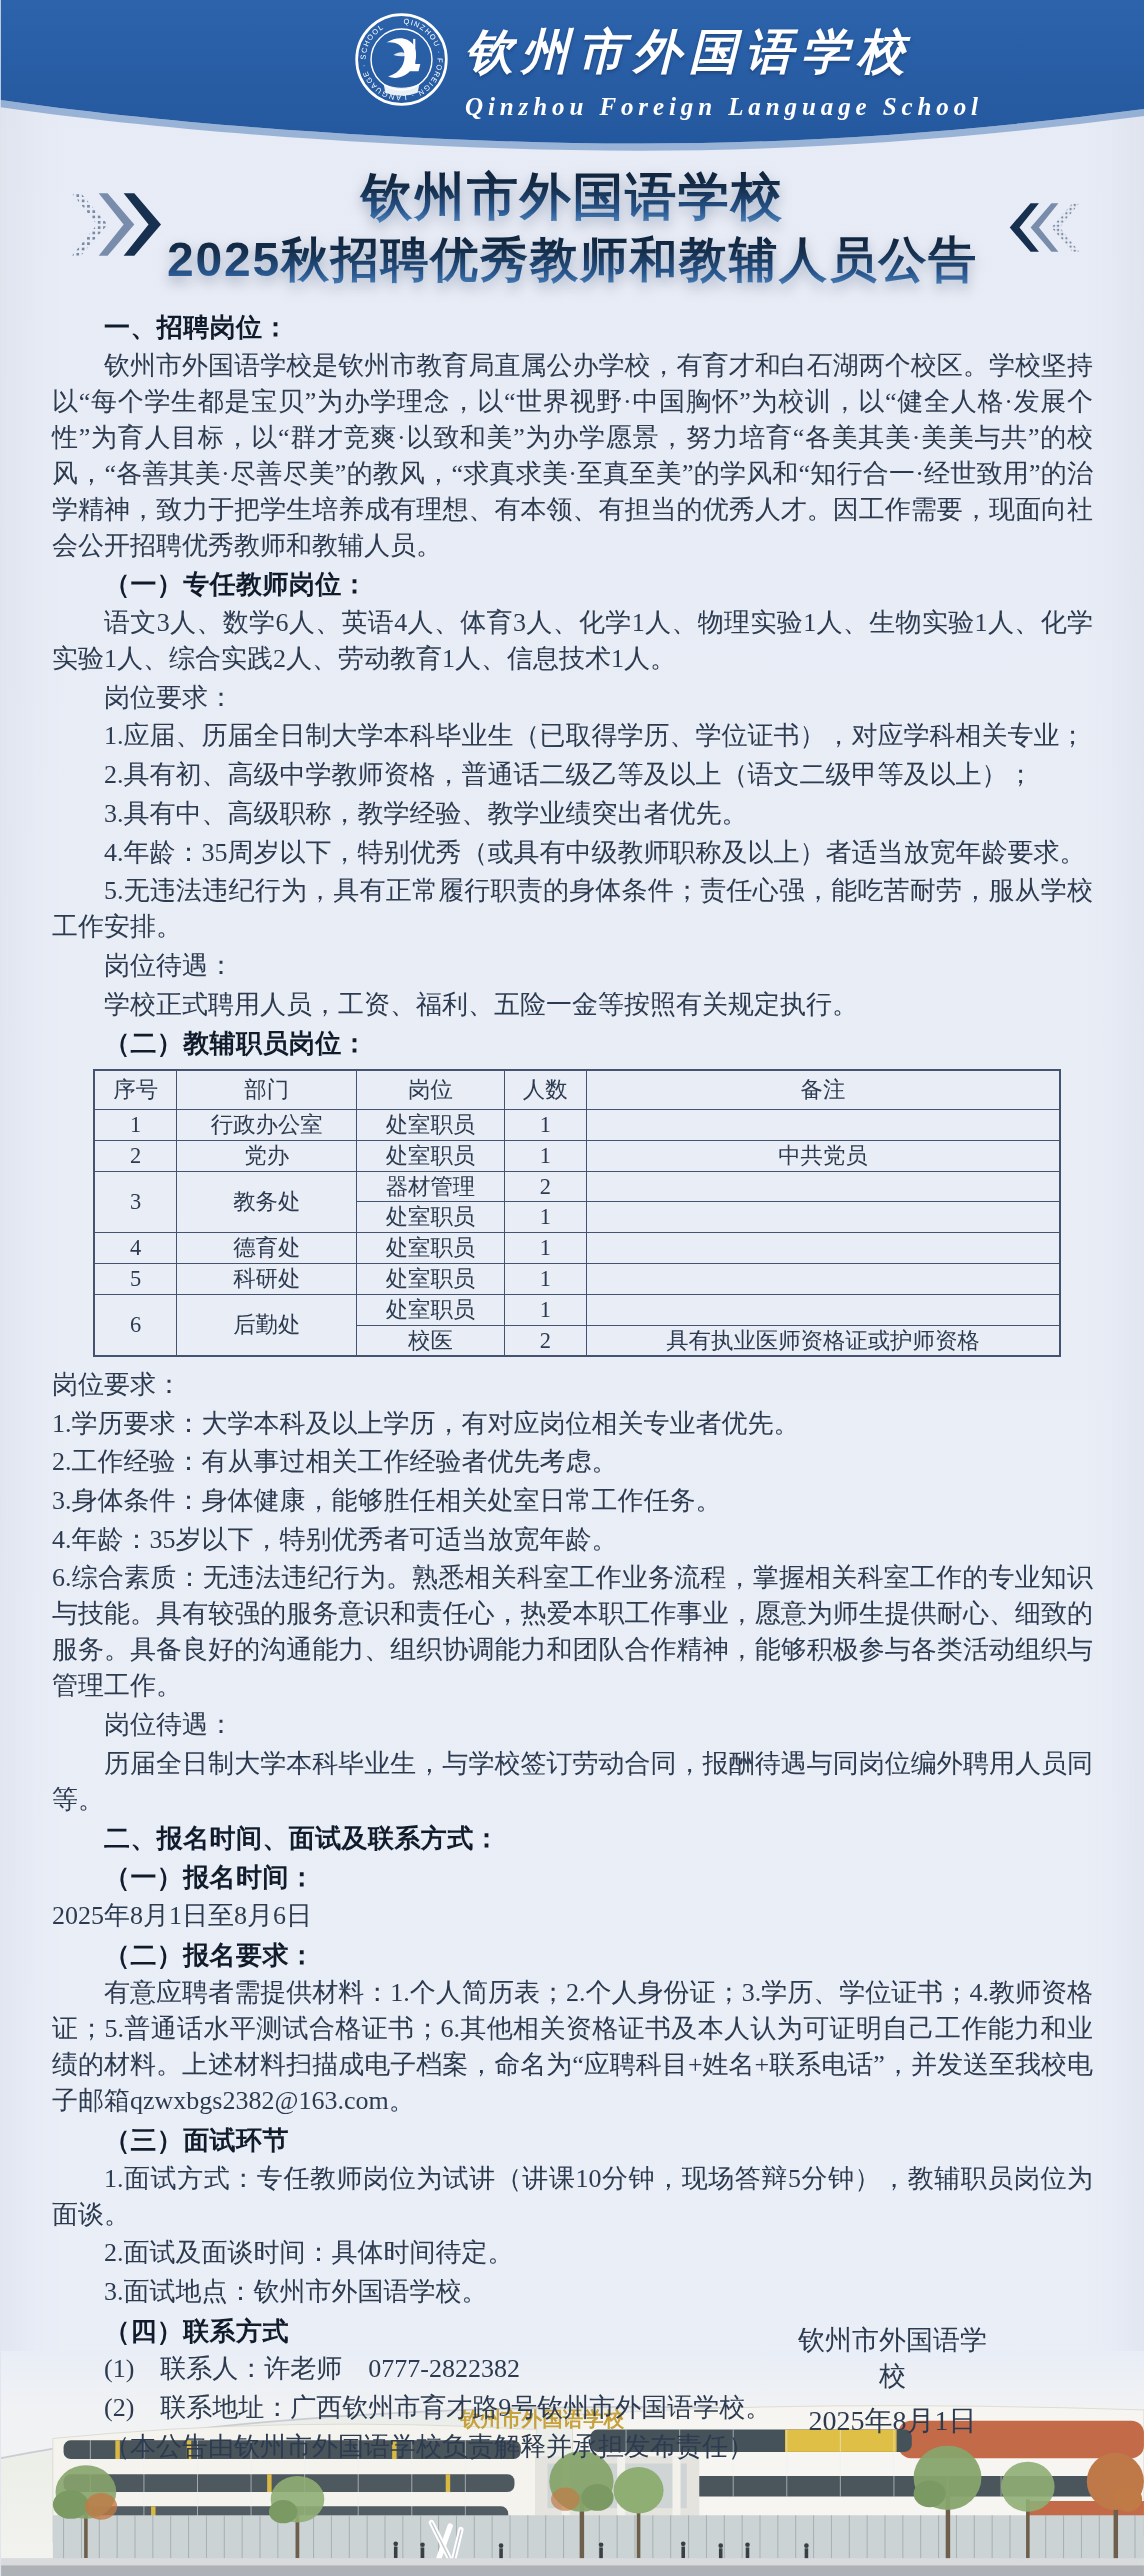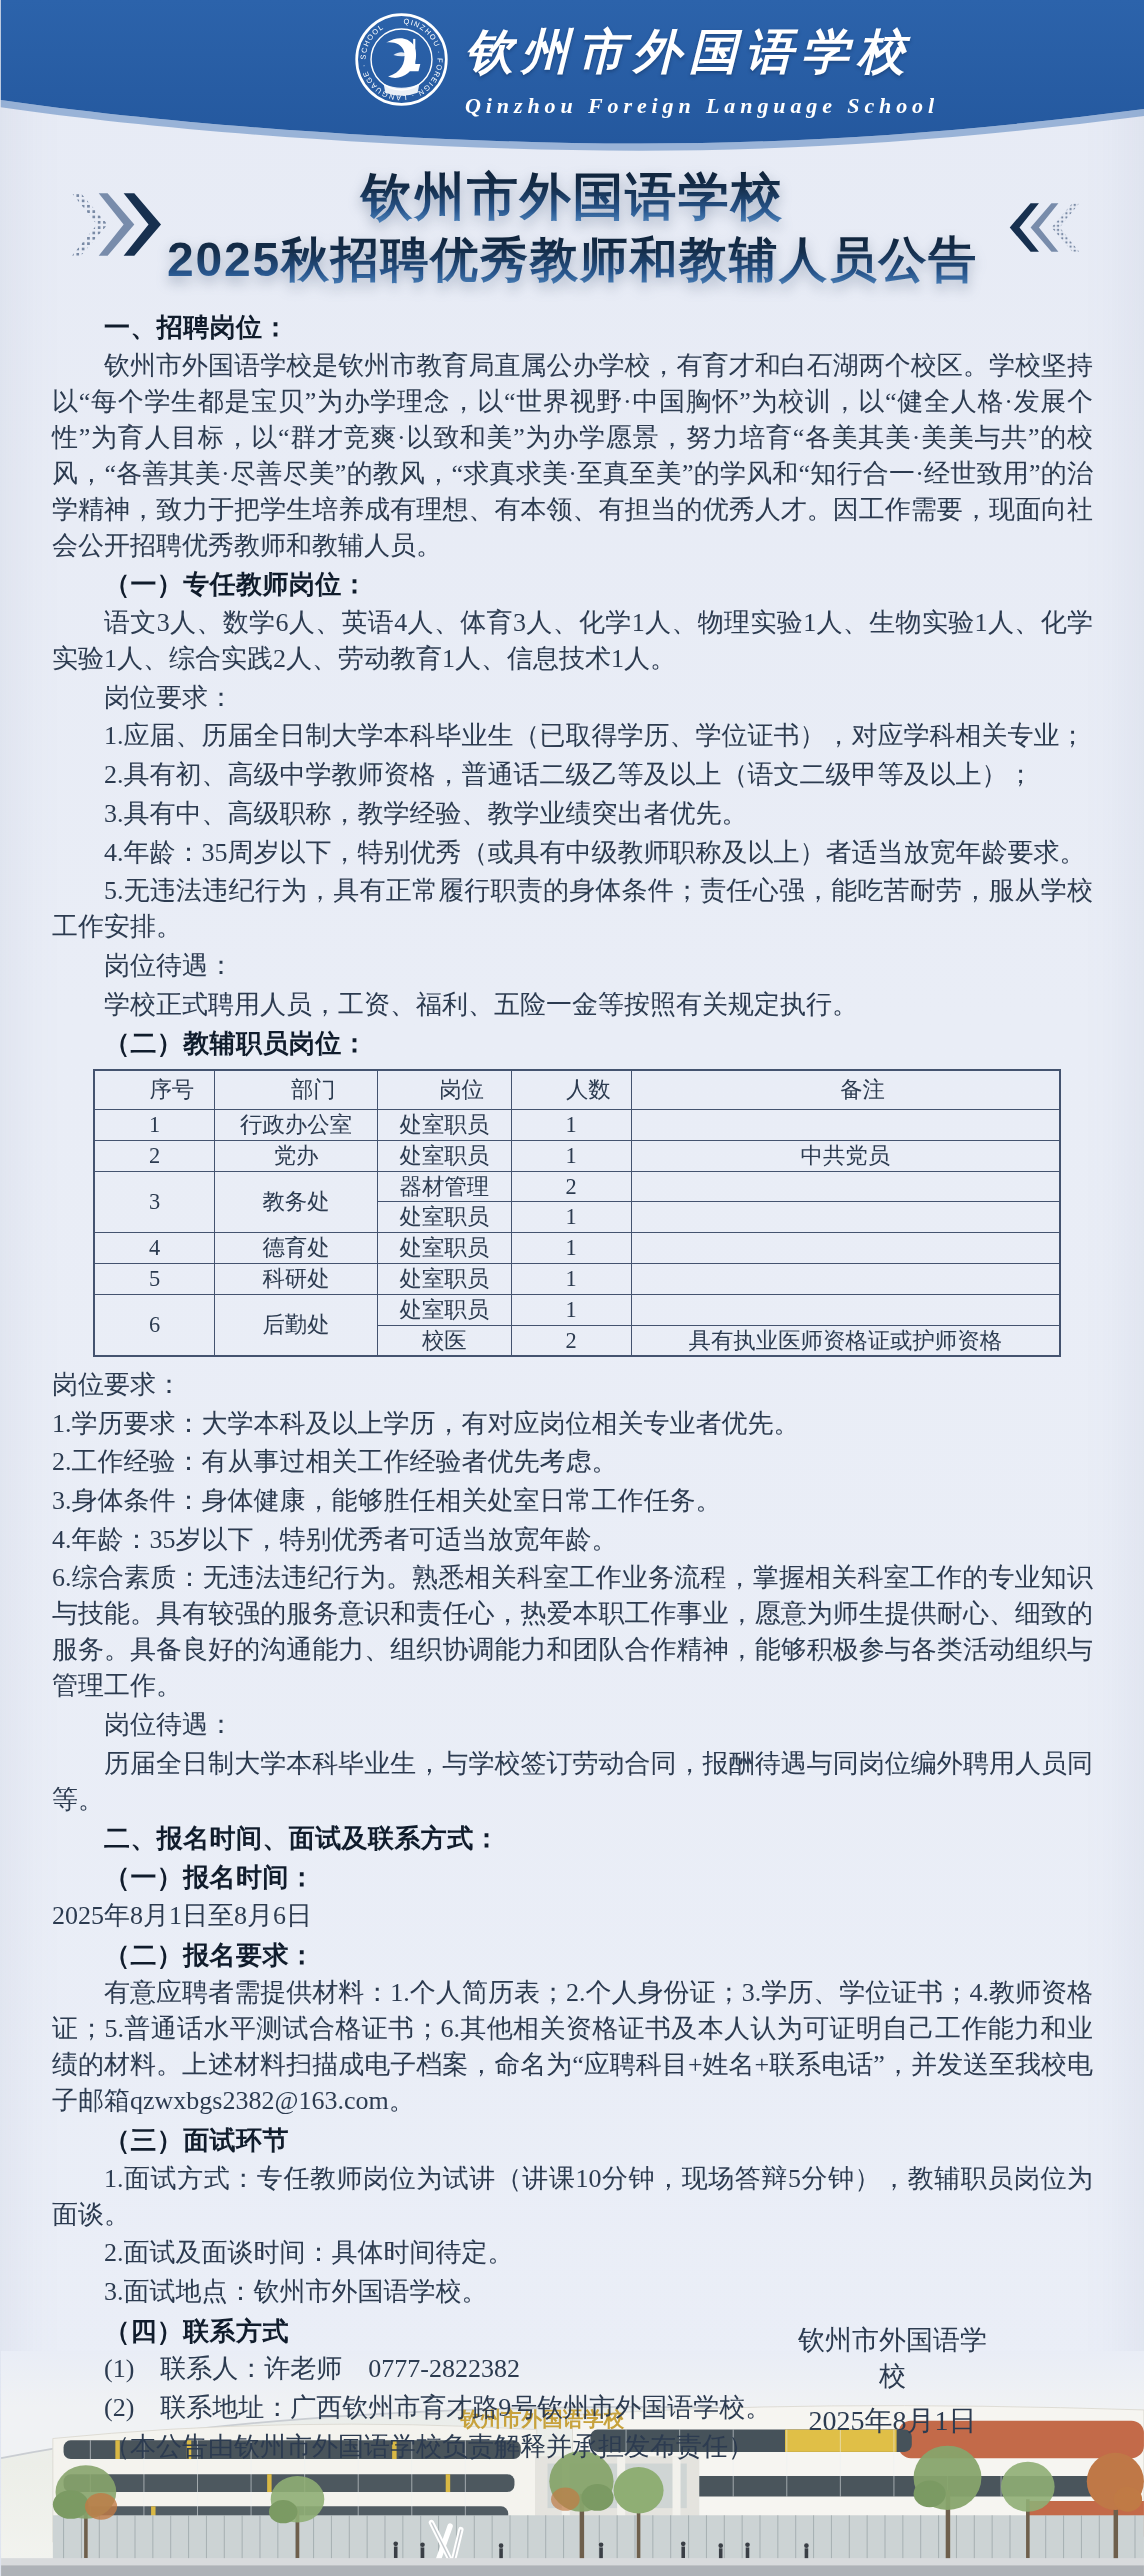--- a/index.html
+++ b/index.html
@@ -7,21 +7,21 @@
   .page{position:relative;width:1145px;height:2576px;overflow:hidden;
         background:linear-gradient(180deg,#e7ebf5 0%,#e9edf6 40%,#eaeef7 100%);
         box-shadow:inset 0 0 63px rgba(110,125,160,.14);}
 
   
   .header-band{position:absolute;top:0;left:0;width:1145px;height:159px;z-index:3;}
   .logo{position:absolute;top:11.6px;left:354px;width:95px;height:95px;z-index:4;}
   .name-block{position:absolute;top:19.7px;left:465px;z-index:4;color:#ffffff;}
   .name-cn{font-size:48px;font-weight:800;font-style:italic;letter-spacing:8px;
            text-shadow:0 1.8px 3.6px rgba(10,30,60,.35);white-space:nowrap;}
-  .name-en{margin-top:9px;font-size:22px;font-weight:700;font-style:italic;letter-spacing:4.9px;white-space:nowrap;}
+  .name-en{margin-top:9px;font-size:25px;font-weight:700;font-style:italic;letter-spacing:4.9px;white-space:nowrap;}
 
   
   .title-wrap{position:absolute;top:165px;left:0;width:1145px;text-align:center;z-index:2;
               filter:drop-shadow(0 6.3px 6.3px rgba(70,90,120,.40));}
   .title-line{font-family:"Liberation Sans",sans-serif;font-weight:800;letter-spacing:1.8px;
               line-height:63px;color:#1b3a5e;white-space:nowrap;}
   .title-line.l1{font-size:51px;}
   .title-line.l2{font-size:48px;}
   @supports (-webkit-background-clip:text){
     .title-line{background:linear-gradient(180deg,#0e1f33 0%,#152f4d 38%,#28568d 72%,#5d95cd 100%);
@@ -38,21 +38,21 @@
   .para.indent{text-indent:2em;}
   .para.head{font-family:"Liberation Sans",sans-serif;font-weight:700;color:#101c2c;
              text-indent:2em;letter-spacing:0.4px;}
   .para.plain{text-indent:0;}
 
   
   table.recruit{border-collapse:collapse;margin:9px 0 10.7px 42px;width:966px;
                 font-size:22.4px;color:#2c3b50;background:transparent;}
   table.recruit th,table.recruit td{border:1.4px solid #44536f;text-align:center;
                 padding:0.9px 5.4px;height:28px;font-weight:400;line-height:1.15;}
-  table.recruit th{height:36px;padding-left:40px;}
+  table.recruit th{height:36px;}
   table.recruit td.remark{text-align:center;margin-left:20px;}
   table.recruit{outline:0.9px solid #44536f;}
 
   
   .signature{position:absolute;top:2322px;left:785px;width:215px;text-align:center;z-index:3;
              font-size:27px;color:#2c3b50;}
   .signature .sig-date{margin-top:8px;font-size:28px;}
 
   
   .footer-scene{position:absolute;left:0;bottom:0;width:1145px;height:225px;z-index:1;}

